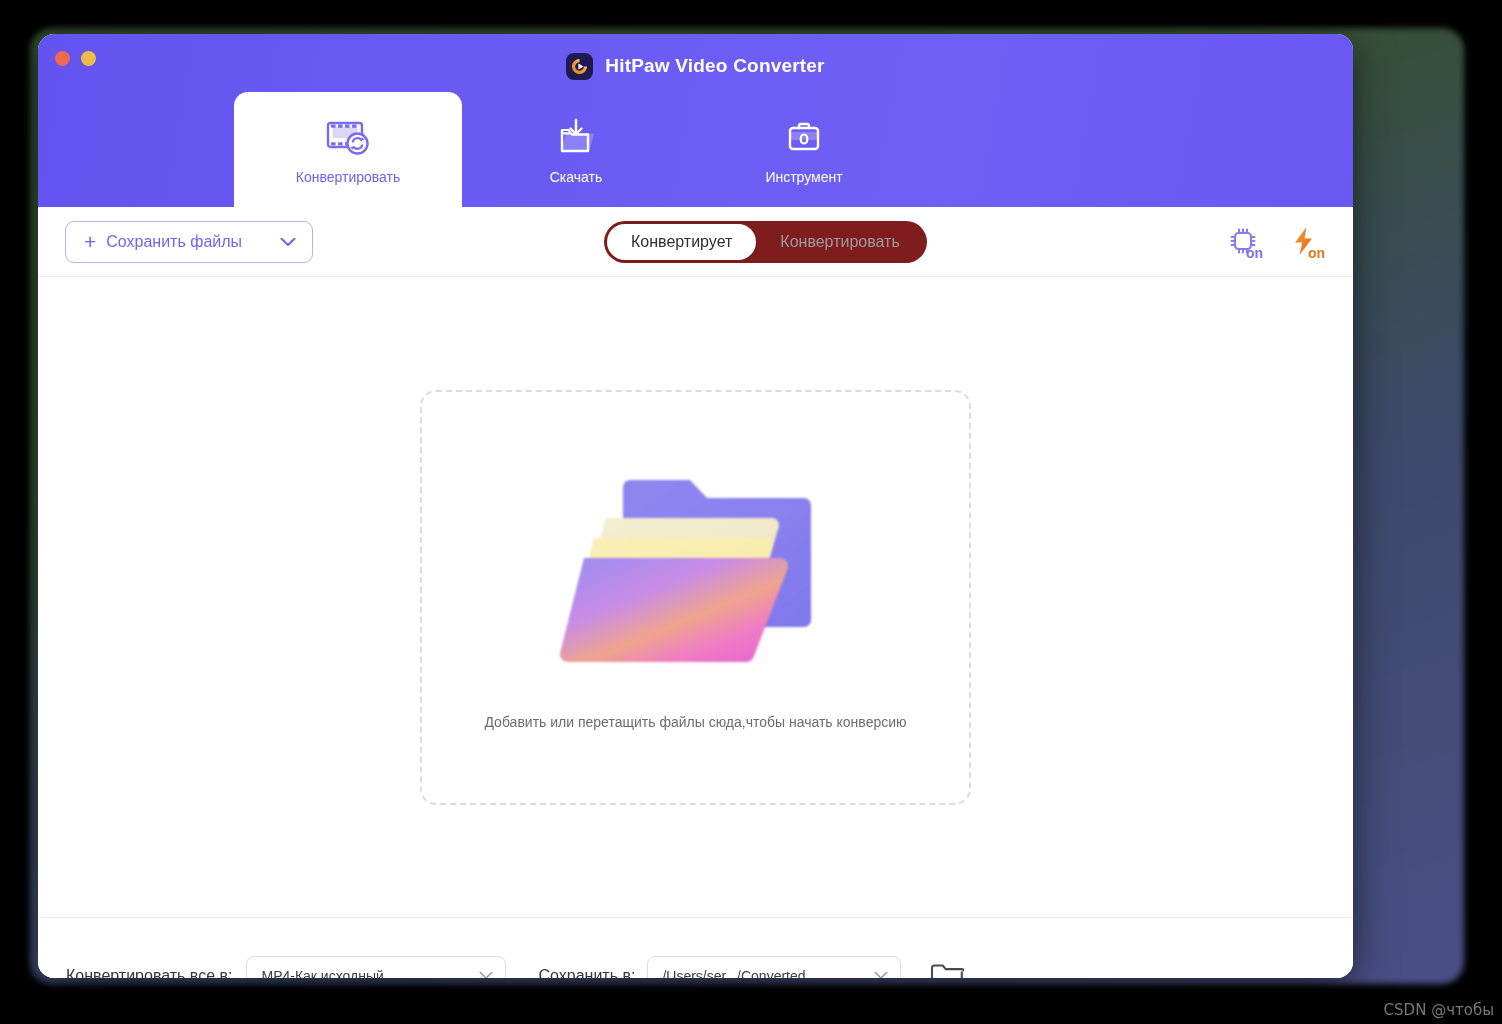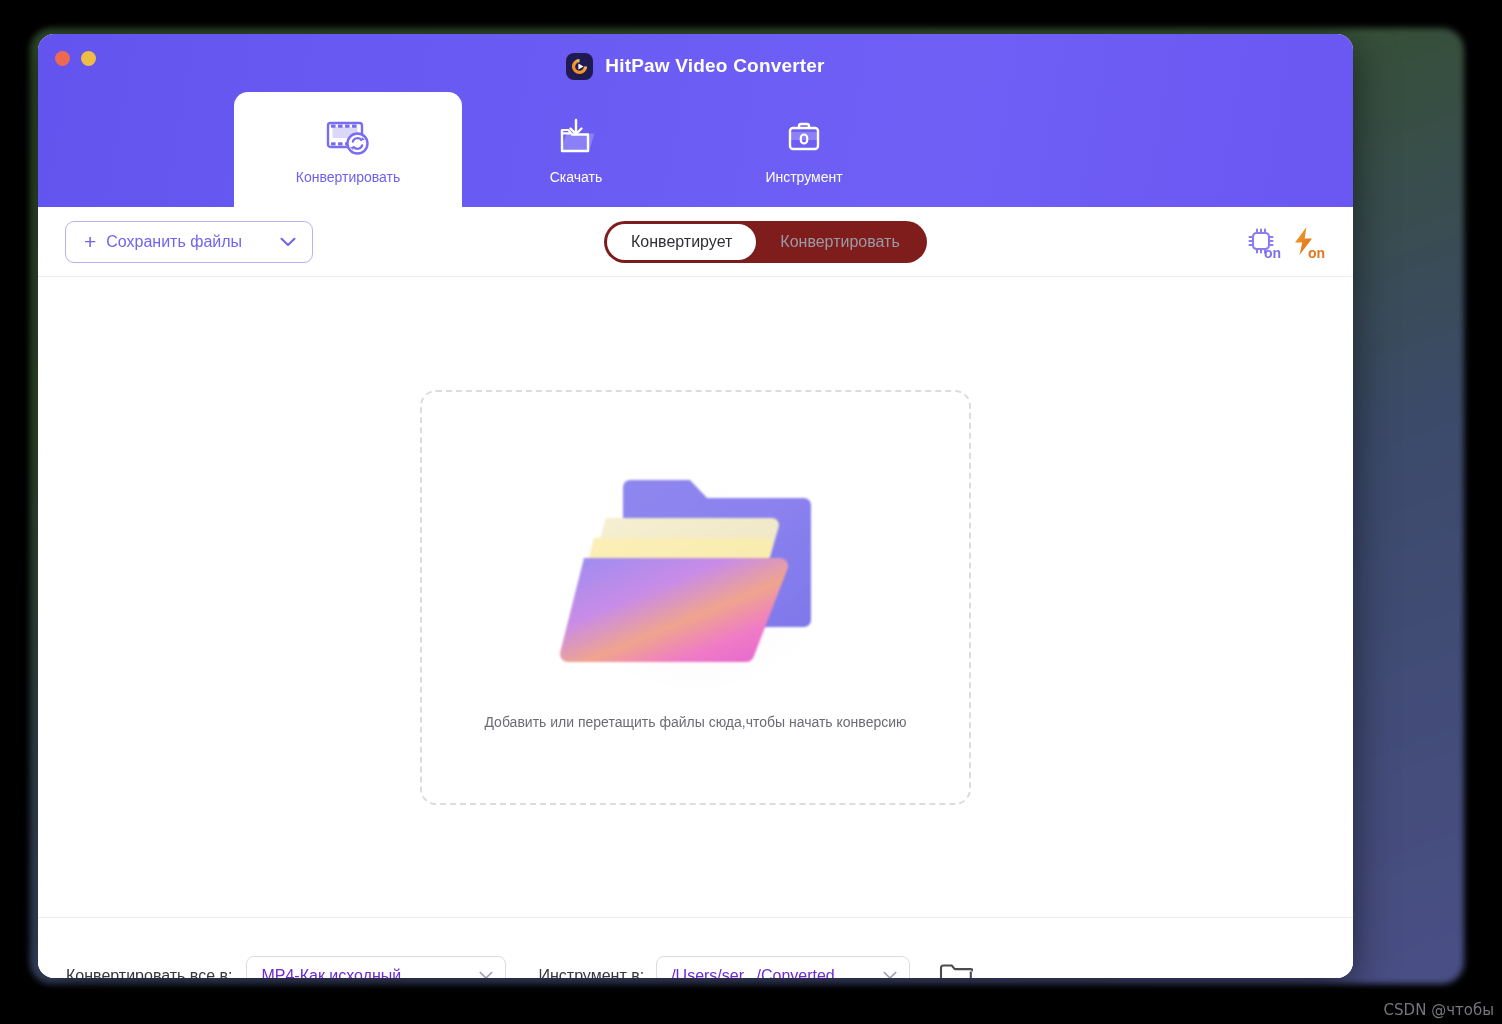--- a/index.html
+++ b/index.html
@@ -164,20 +164,21 @@
     color: #2f2f35;
     box-shadow: 0 1px 3px rgba(0,0,0,0.10);
   }
 
   .toolbar-right {
     position: absolute;
     right: 26px;
     top: 12px;
     display: flex;
     align-items: center;
+    gap: 18px;
   }
   .hw-icon, .boost-icon {
     position: relative;
     width: 44px; height: 44px;
     cursor: pointer;
     display: flex; align-items: center; justify-content: center;
   }
   .onlabel {
     position: absolute;
     right: 2px; bottom: 3px;
@@ -241,21 +242,21 @@
     height: 40px;
     border: 1px solid #dcdce1;
     border-radius: 8px;
     background: #ffffff;
     display: flex;
     align-items: center;
     padding: 0 12px 0 14px;
     gap: 10px;
     cursor: pointer;
   }
-  .select .val { font-size: 16px; color: #6d28d9; white-space: nowrap; }
+  .select .val { font-size: 14px; color: #404040; white-space: nowrap; }
   .select .chev { margin-left: auto; display: flex; }
   #format-select { width: 260px; margin-left: 14px; }
   #path-select { width: 254px; margin-left: 12px; }
 
   .folder-btn {
     margin-left: 26px;
     width: 40px; height: 40px;
     display: flex; align-items: center; justify-content: center;
     cursor: pointer;
   }
@@ -486,21 +487,21 @@
           <span class="val">MP4-Как исходный</span>
           <span class="chev">
             <svg width="14" height="9" viewBox="0 0 14 9">
                 <path d="M1.3 1.5L7 7l5.7-5.5" fill="none" stroke="#9a9aa2" stroke-width="1.6" stroke-linecap="round" stroke-linejoin="round"></path>
               </svg>
           </span>
         </div>
       </div>
 
       <div class="footer-mid">
-        <span class="f-label">Инструмент в:</span>
+        <span class="f-label">Сохранить в:</span>
         <div class="select" id="path-select">
           <span class="val">/Users/ser.../Converted</span>
           <span class="chev">
             <svg width="14" height="9" viewBox="0 0 14 9">
                 <path d="M1.3 1.5L7 7l5.7-5.5" fill="none" stroke="#9a9aa2" stroke-width="1.6" stroke-linecap="round" stroke-linejoin="round"></path>
               </svg>
           </span>
         </div>
         <div class="folder-btn">
           <svg width="34" height="28" viewBox="0 0 34 28">

